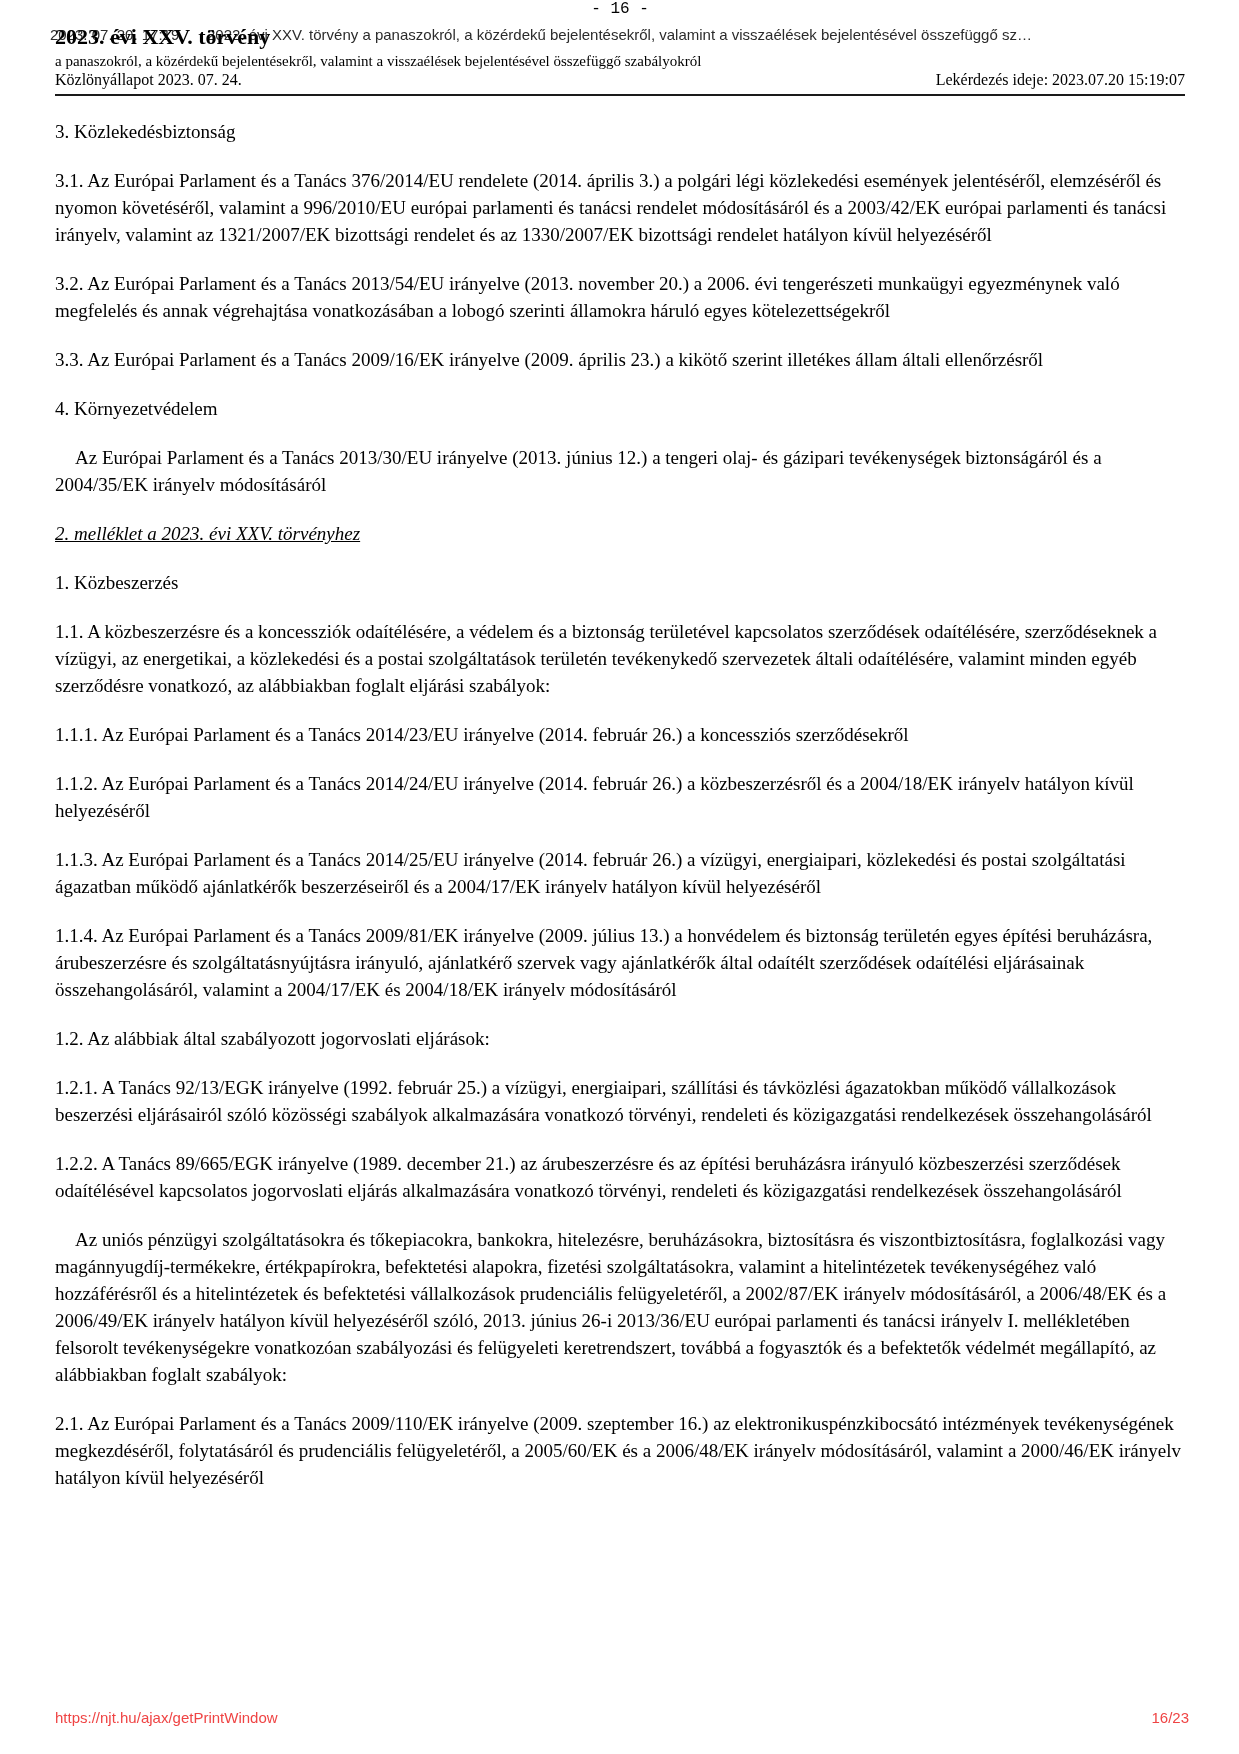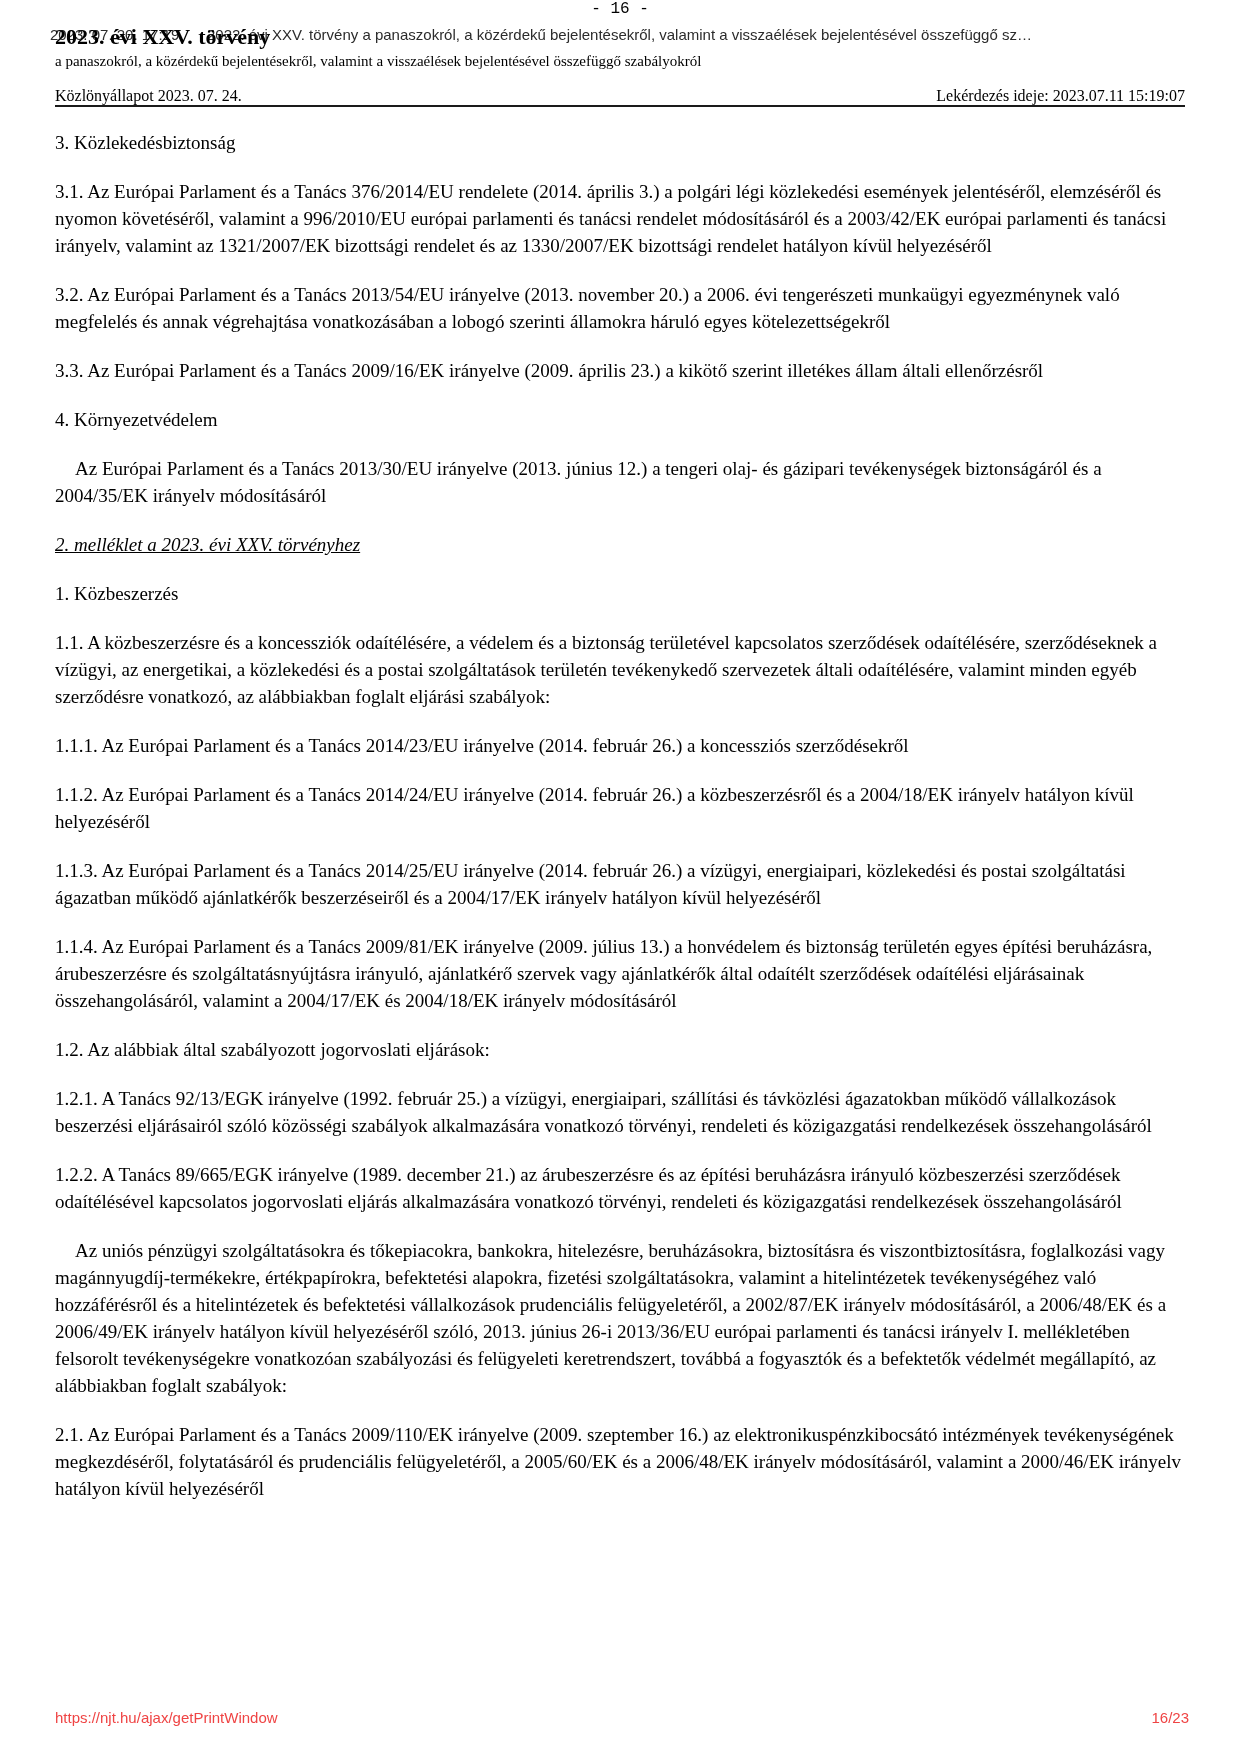--- a/index.html
+++ b/index.html
@@ -59,21 +59,22 @@
     line-height: 1.2;
   }
   .doc-subtitle {
     margin-top: 2px;
     font-size: 15px;
     line-height: 1.25;
   }
   .meta-row {
     display: flex;
     justify-content: space-between;
-    margin-top: 16px;
+    margin-top: 0;
+    padding-bottom: 5px;
     border-bottom: 2px solid #1a1a1a;
     font-size: 16px;
   }
   .doc-body {
     font-size: 19px;
     line-height: 27px;
     text-align: left;
   }
   .doc-body p { margin: 22px 0; }
   .doc-body p.indent { text-indent: 20px; }
@@ -89,21 +90,21 @@
     <span class="ph-title">2022. évi XXV. törvény a panaszokról, a közérdekű bejelentésekről, valamint a visszaélések bejelentésével összefüggő sz…</span>
     <span class="ph-date">2023. 07. 20. 17:19</span>
   </div>
 
   <div class="content">
     <div class="page-number">- 16 -</div>
     <h1 class="doc-title">2023. évi XXV. törvény</h1>
     <div class="doc-subtitle">a panaszokról, a közérdekű bejelentésekről, valamint a visszaélések bejelentésével összefüggő szabályokról</div>
     <div class="meta-row">
       <span>Közlönyállapot 2023. 07. 24.</span>
-      <span>Lekérdezés ideje: 2023.07.11 15:19:07</span>
+      <span>Lekérdezés ideje: 2023.07.20 15:19:07</span>
     </div>
     <main class="doc-body" id="doc-body">
         <p class="plain">3. Közlekedésbiztonság</p>
         <p class="plain">3.1. Az Európai Parlament és a Tanács 376/2014/EU rendelete (2014. április 3.) a polgári légi közlekedési események jelentéséről, elemzéséről és nyomon követéséről, valamint a 996/2010/EU európai parlamenti és tanácsi rendelet módosításáról és a 2003/42/EK európai parlamenti és tanácsi irányelv, valamint az 1321/2007/EK bizottsági rendelet és az 1330/2007/EK bizottsági rendelet hatályon kívül helyezéséről</p>
         <p class="plain">3.2. Az Európai Parlament és a Tanács 2013/54/EU irányelve (2013. november 20.) a 2006. évi tengerészeti munkaügyi egyezménynek való megfelelés és annak végrehajtása vonatkozásában a lobogó szerinti államokra háruló egyes kötelezettségekről</p>
         <p class="plain">3.3. Az Európai Parlament és a Tanács 2009/16/EK irányelve (2009. április 23.) a kikötő szerint illetékes állam általi ellenőrzésről</p>
         <p class="plain">4. Környezetvédelem</p>
         <p class="indent">Az Európai Parlament és a Tanács 2013/30/EU irányelve (2013. június 12.) a tengeri olaj- és gázipari tevékenységek biztonságáról és a 2004/35/EK irányelv módosításáról</p>
         <p class="annex-title">2. melléklet a 2023. évi XXV. törvényhez</p>
         <p class="plain">1. Közbeszerzés</p>

